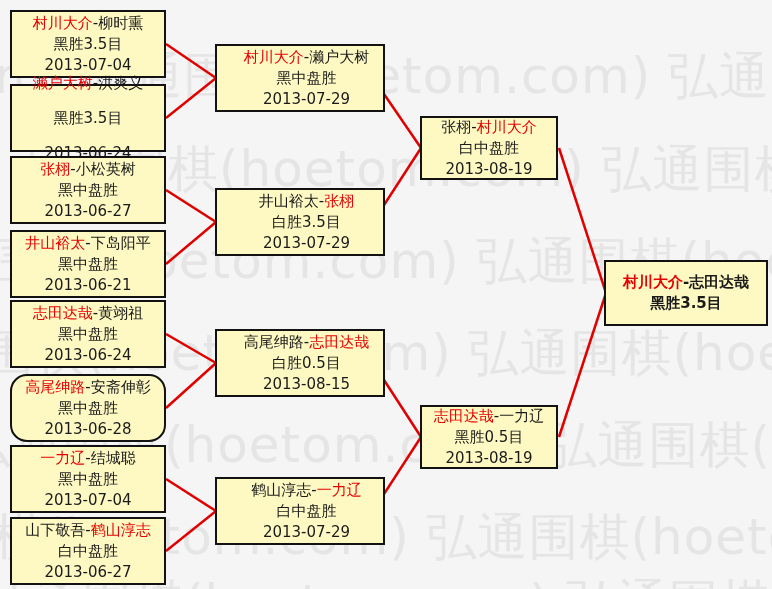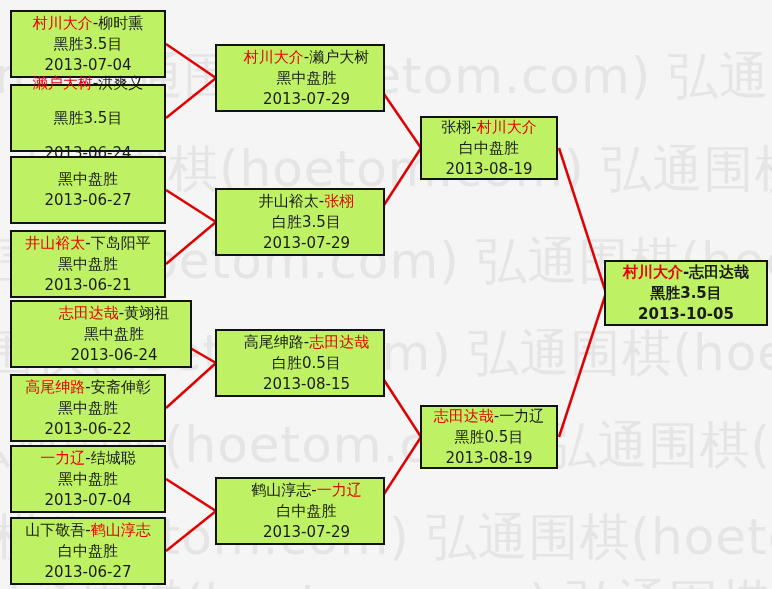--- a/index.html
+++ b/index.html
@@ -7,21 +7,21 @@
   #stage{position:relative;width:772px;height:589px;background:#f5f5f5;overflow:hidden;}
 
   
   .wm-row{position:absolute;white-space:nowrap;font-size:50px;letter-spacing:1px;
           color:#e5e5e5;user-select:none;pointer-events:none;}
 
   
   #wires{position:absolute;left:0;top:0;}
 
   
-  .match{position:absolute;background:#bef264;border:2px solid #121212;
+  .match{position:absolute;background:#fef9c3;border:2px solid #121212;
          display:flex;flex-direction:column;justify-content:center;
          text-align:center;font-size:15px;line-height:21px;color:#1a1a1a;}
   .match .l1{white-space:nowrap;}
   [data-color="red"]{color:#e60000;}
   [data-color="black"]{color:#1a1a1a;}
 
   .r1{left:10px;width:152px;height:64px;}
   .r2{left:215px;width:153px;height:64px;padding-left:13px;}
   .sf{left:420px;width:134px;height:60px;}
   .fi{left:604px;width:160px;height:62px;}
@@ -62,37 +62,38 @@
     <div class="l1"><span data-color="red">村川大介</span><span data-color="black">-柳时熏</span></div>
     <div>黑胜3.5目</div>
     <div>2013-07-04</div>
   </div>
   <div class="match r1" style="top:84px;gap:14px;">
     <div class="l1"><span data-color="red">濑户大树</span><span data-color="black">-洪爽义</span></div>
     <div>黑胜3.5目</div>
     <div>2013-06-24</div>
   </div>
   <div class="match r1" style="top:156px;">
+    <div class="l1"><span data-color="red">张栩</span><span data-color="black">-小松英树</span></div>
     <div>黑中盘胜</div>
     <div>2013-06-27</div>
   </div>
   <div class="match r1" style="top:230px;">
     <div class="l1"><span data-color="red">井山裕太</span><span data-color="black">-下岛阳平</span></div>
     <div>黑中盘胜</div>
     <div>2013-06-21</div>
   </div>
-  <div class="match r1" style="top:300px;padding-left:26px;">
+  <div class="match r1" style="top:300px;">
     <div class="l1"><span data-color="red">志田达哉</span><span data-color="black">-黄翊祖</span></div>
     <div>黑中盘胜</div>
     <div>2013-06-24</div>
   </div>
-  <div class="match r1" style="top:374px;">
+  <div class="match r1" style="top:374px;border-radius:17px;">
     <div class="l1"><span data-color="red">高尾绅路</span><span data-color="black">-安斋伸彰</span></div>
     <div>黑中盘胜</div>
-    <div>2013-06-22</div>
+    <div>2013-06-28</div>
   </div>
   <div class="match r1" style="top:445px;">
     <div class="l1"><span data-color="red">一力辽</span><span data-color="black">-结城聪</span></div>
     <div>黑中盘胜</div>
     <div>2013-07-04</div>
   </div>
   <div class="match r1" style="top:517px;">
     <div class="l1"><span data-color="black">山下敬吾-</span><span data-color="red">鹤山淳志</span></div>
     <div>白中盘胜</div>
     <div>2013-06-27</div>
@@ -126,16 +127,15 @@
   </div>
   <div class="match sf" style="top:405px;">
     <div class="l1"><span data-color="red">志田达哉</span><span data-color="black">-一力辽</span></div>
     <div>黑胜0.5目</div>
     <div>2013-08-19</div>
   </div>
 
   <div class="match fi" style="top:260px;font-weight:bold;">
     <div class="l1"><span data-color="red">村川大介</span><span data-color="black">-志田达哉</span></div>
     <div>黑胜3.5目</div>
-    <div>2013-10-05</div>
   </div>
 
 </div>
 
 </body></html>

